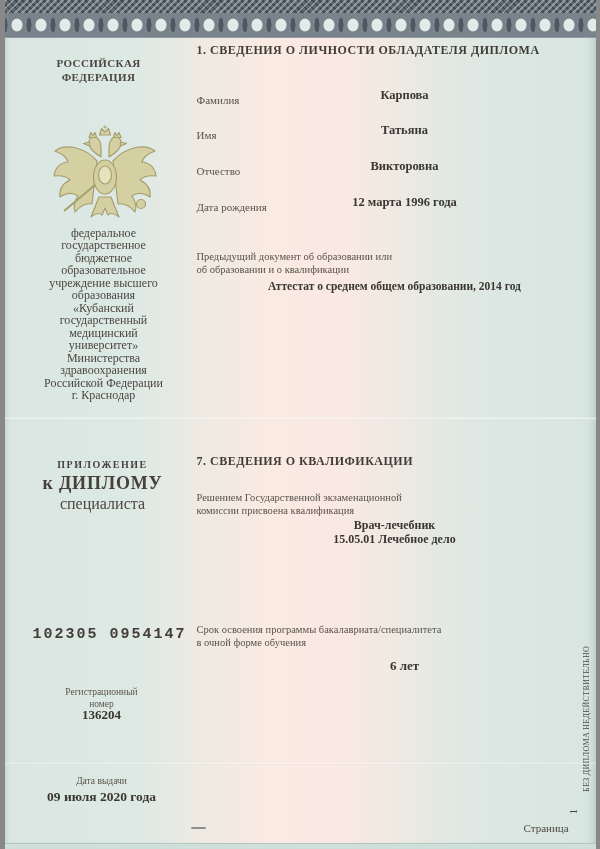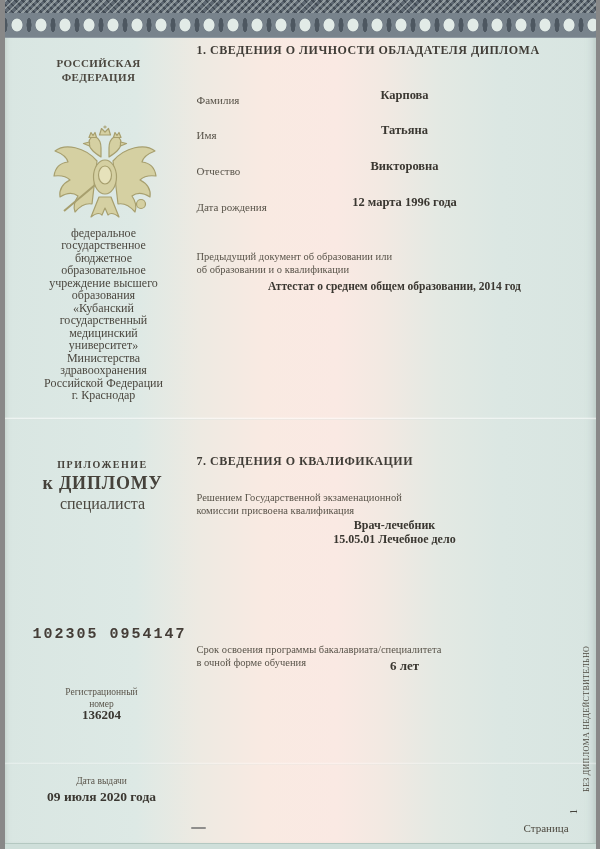--- a/index.html
+++ b/index.html
@@ -156,21 +156,21 @@
 об образовании и о квалификации</div>
   <div class="abs val center" style="left:210px;top:280px;width:360px;font-size:11.5px;">Аттестат о среднем общем образовании, 2014 год</div>
 
   <div class="abs caps-head" style="left:192px;top:454px;">7. СВЕДЕНИЯ О КВАЛИФИКАЦИИ</div>
 
   <div class="abs val center" style="left:210px;top:518px;width:360px;font-size:12px;">Врач-лечебник</div>
   <div class="abs lbl" style="left:192px;top:491px;font-size:10.5px;">Решением Государственной экзаменационной
 комиссии присвоена квалификация</div>
   <div class="abs val center" style="left:210px;top:532px;width:360px;font-size:12px;">15.05.01 Лечебное дело</div>
 
-  <div class="abs lbl" style="left:192px;top:623px;font-size:10.5px;margin-top:20px;">Срок освоения программы бакалавриата/специалитета
+  <div class="abs lbl" style="left:192px;top:623px;font-size:10.5px;">Срок освоения программы бакалавриата/специалитета
 в очной форме обучения</div>
   <div class="abs val center" style="left:270px;top:658px;width:260px;font-size:13px;">6 лет</div>
 
   <div class="abs dash" style="left:186px;top:827px;"></div>
 
   <div class="abs" style="left:519px;top:822px;font-size:11px;color:#4c483f;">Страница</div>
   <div class="abs page-num" style="left:566px;top:806px;">1</div>
 
   <div class="abs edge-vertical" style="left:578px;top:664px;height:128px;">БЕЗ ДИПЛОМА НЕДЕЙСТВИТЕЛЬНО</div>
 

